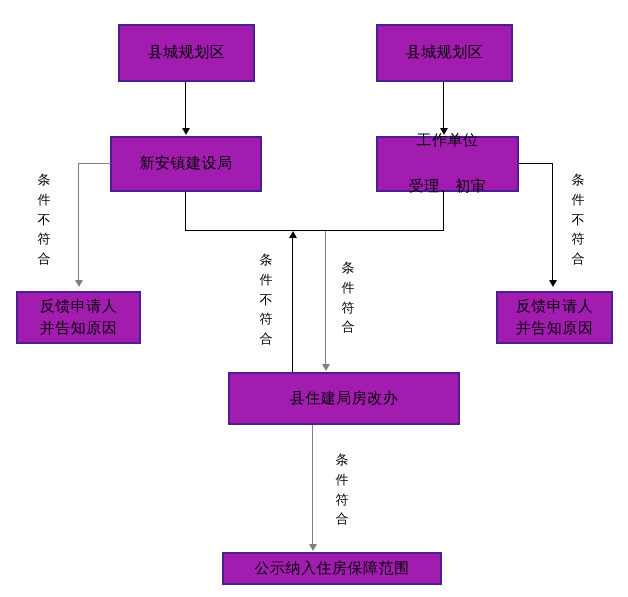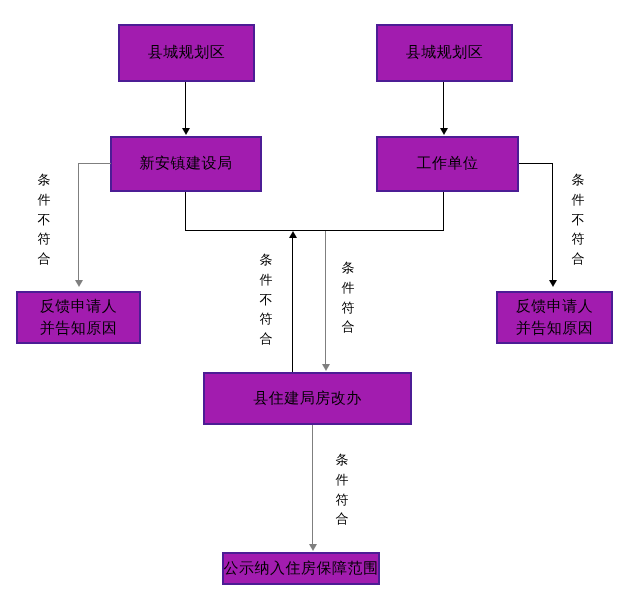--- a/index.html
+++ b/index.html
@@ -79,37 +79,38 @@
   <div class="node" style="left:376px; top:24px; width:137px; height:58px;">
     <span class="ln">县城规划区</span>
   </div>
 
   <div class="node" style="left:110px; top:136px; width:152px; height:56px;">
     <span class="ln">新安镇建设局</span>
   </div>
 
   <div class="node" style="left:376px; top:136px; width:143px; height:56px;gap:24px;">
     <span class="ln">工作单位</span>
+    <span class="ln">受理、初审</span>
   </div>
 
   <div class="node" style="left:16px; top:291px; width:125px; height:53px;">
     <span class="ln">反馈申请人</span>
     <span class="ln">并告知原因</span>
   </div>
 
   <div class="node" style="left:496px; top:291px; width:117px; height:53px;">
     <span class="ln">反馈申请人</span>
     <span class="ln">并告知原因</span>
   </div>
 
-  <div class="node" style="left:203px; top:372px; width:209px; height:53px;">
+  <div class="node" style="left:228px; top:372px; width:232px; height:53px;">
     <span class="ln">县住建局房改办</span>
   </div>
 
-  <div class="node" style="left:222px; top:552px; width:158px; height:33px;">
+  <div class="node" style="left:222px; top:552px; width:220px; height:33px;">
     <span class="ln">公示纳入住房保障范围</span>
   </div>
 
   <div class="seg" style="left:185px; top:82px; width:1px; height:47px;"></div>
   <div class="arrow-down" style="left:182px; top:128px;"></div>
 
   <div class="seg" style="left:443px; top:82px; width:1px; height:47px;"></div>
   <div class="arrow-down" style="left:440px; top:128px;"></div>
 
   <div class="seg gray" style="left:78px; top:163px; width:33px; height:1px;"></div>

